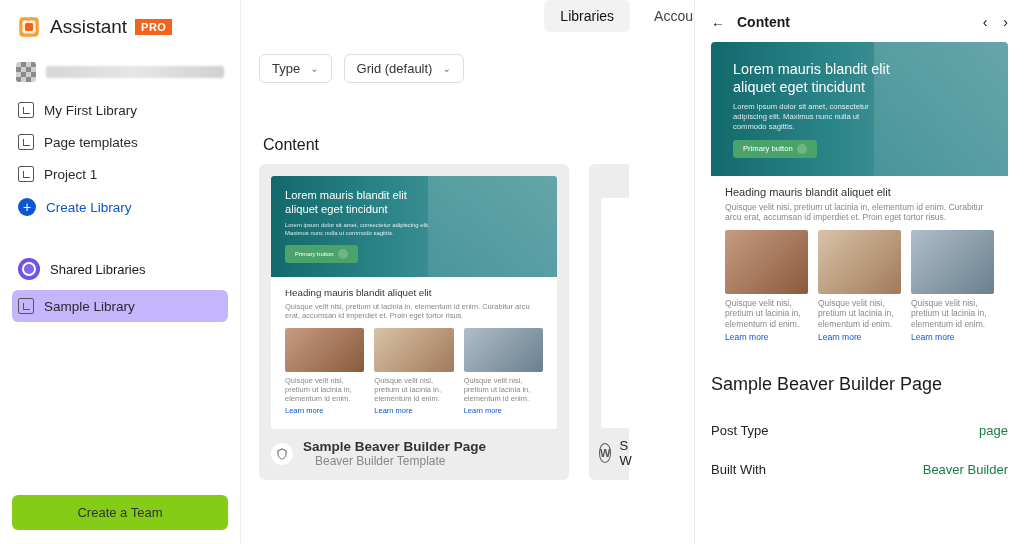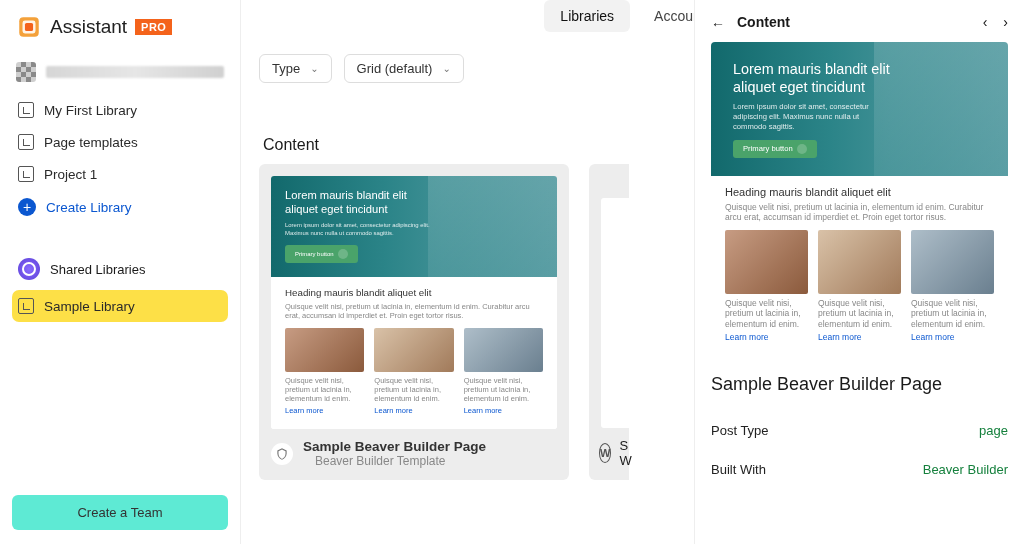--- a/index.html
+++ b/index.html
@@ -15,23 +15,23 @@
 .user-blurred { flex: 1; height: 12px; background: linear-gradient(90deg,#d6d6d6,#e6e6e6,#d0d0d0); border-radius: 2px; filter: blur(1px); }
 .nav-item { display: flex; align-items: center; gap: 10px; padding: 8px 6px; border-radius: 6px; cursor: pointer; color: #2a2a2a; font-size: 13.5px; }
 .nav-item .file-icon { width: 16px; height: 16px; border: 1.5px solid #555; border-radius: 2px; display: flex; align-items: center; justify-content: center; }
 .nav-item .file-icon::after { content: ""; width: 6px; height: 6px; border-left: 1.5px solid #555; border-bottom: 1.5px solid #555; }
 .nav-item.create { color: #0b57d0; font-weight: 500; }
 .nav-item.create .plus-icon { width: 18px; height: 18px; border-radius: 50%; background: #0b57d0; display: flex; align-items: center; justify-content: center; color: #fff; font-size: 14px; }
 .sidebar-section { margin-top: 28px; }
 .shared-header { display: flex; align-items: center; gap: 10px; padding: 6px 6px 10px 6px; font-size: 13px; font-weight: 500; }
 .shared-icon { width: 22px; height: 22px; border-radius: 50%; background: radial-gradient(circle,#8a6cff,#5b3fd6); display: flex; align-items: center; justify-content: center; }
 .shared-icon::after { content:""; width: 10px; height: 10px; border: 2px solid #fff; border-radius: 50%; }
-.nav-item.selected { background: #fde047; border-radius: 7px; }
+.nav-item.selected { background: #c4b5fd; }
 .sidebar-spacer { flex: 1; }
-.create-team-btn { background: #5eead4; color: #333; border: none; border-radius: 6px; padding: 10px; font-size: 13px; cursor: pointer; }
+.create-team-btn { background: #84cc16; color: #333; border: none; border-radius: 6px; padding: 10px; font-size: 13px; cursor: pointer; }
 .main { flex: 1; display: flex; flex-direction: column; position: relative; border-left: 1px solid #eee; }
 .top-nav { display: flex; justify-content: center; padding: 0 0 12px 0; gap: 8px; }
 .top-nav .tab { padding: 8px 16px; border-radius: 6px; cursor: pointer; font-size: 14px; color: #444; }
 .top-nav .tab.active { background: #f2f2f2; color: #111; }
 .content-area { padding: 10px 58px 20px 18px; display: flex; flex-direction: column; }
 .filter-row { display: flex; gap: 12px; margin-bottom: 2px; }
 .select-pill { border: 1px solid #ddd; border-radius: 6px; padding: 6px 12px; display: flex; align-items: center; gap: 10px; font-size: 13px; color: #333; cursor: pointer; background: #fff; }
 .select-pill .chev { font-size: 10px; color: #777; }
 .shared-by { text-align: right; font-size: 13px; color: #222; padding: 8px 0 12px 0; }
 .shared-by .u { text-decoration: underline; }

